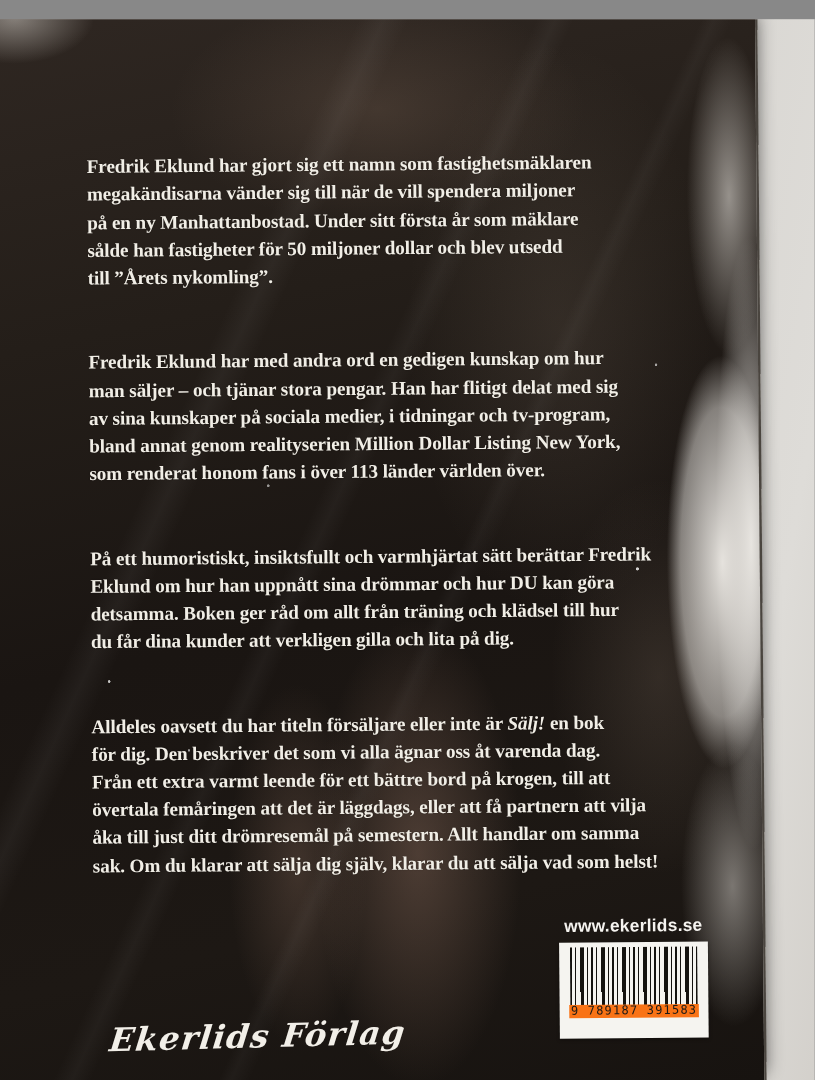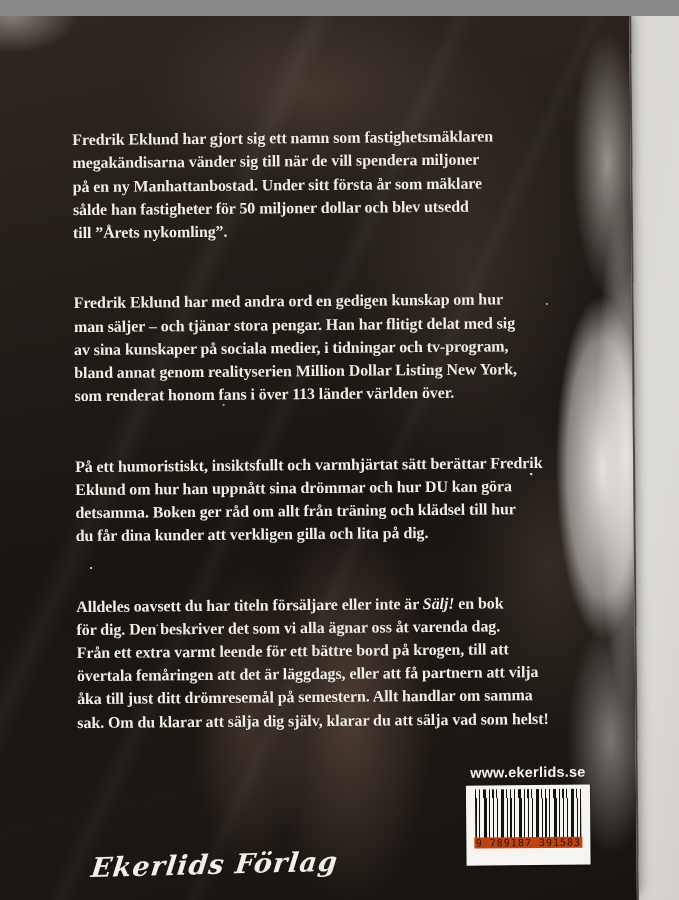--- a/index.html
+++ b/index.html
@@ -64,21 +64,21 @@
     background:repeating-linear-gradient(90deg,
       #14120f 0 1.5px, transparent 1.5px 4px,
       #14120f 4px 5px, transparent 5px 8.5px,
       #14120f 8.5px 11.5px, transparent 11.5px 14px,
       #14120f 14px 15px, transparent 15px 17.5px);
   }
   .digits{
     font-family:"DejaVu Sans Mono",monospace;font-size:10px;color:#1c1a18;
     letter-spacing:1px;margin-top:-6px;
   }
-  .digits span{background:#c2410c;padding:0 1px;}
+  .digits span{background:#f97316;padding:0 1px;}
   .logo{
     position:absolute;left:100px;top:842px;
     font-family:"DejaVu Serif",serif;font-style:italic;font-weight:700;
     font-size:27px;color:#f2efe8;transform:skewX(-8deg) rotate(-1deg);
     letter-spacing:1px;white-space:nowrap;
   }
 </style>
 </head>
 <body>
 

